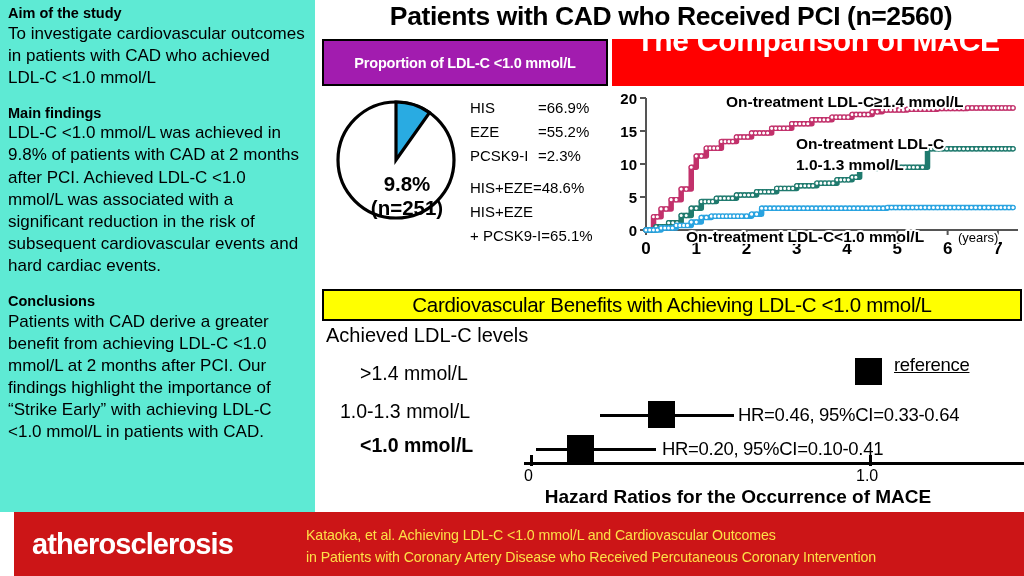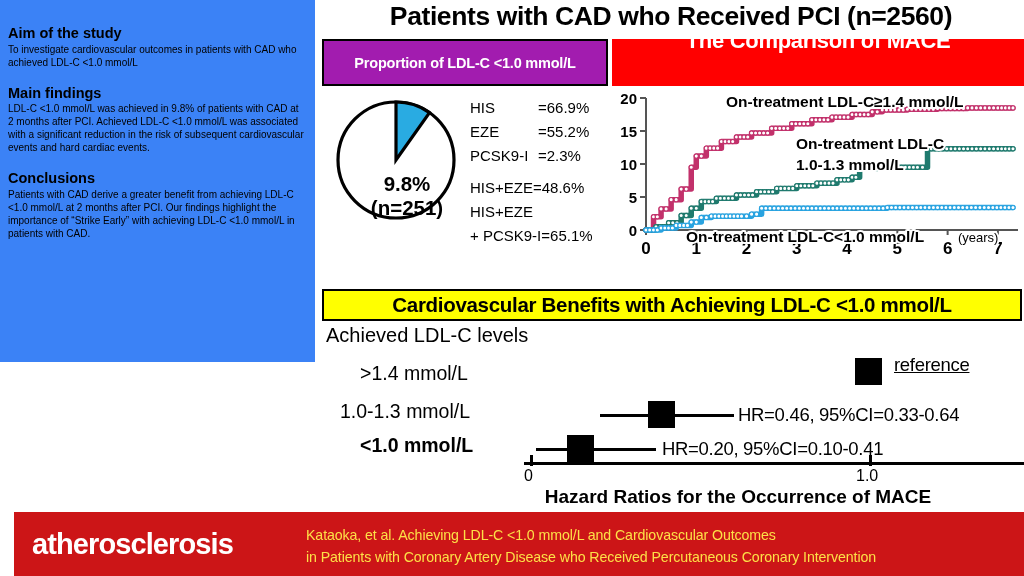--- a/index.html
+++ b/index.html
@@ -6,30 +6,30 @@
   html, body { width: 1024px; height: 576px; overflow: hidden; }
   body {
     font-family: "Liberation Sans", sans-serif;
     background: #ffffff;
     position: relative;
   }
 
   
   #sidebar {
     position: absolute; left: 0; top: 0;
-    width: 315px; height: 362px;
-    background: #3b82f6;
-    padding: 24px 10px 0 8px;
+    width: 315px; height: 512px;
+    background: #5eead4;
+    padding: 4px 10px 0 8px;
   }
   .sb-head {
     font-weight: bold; font-size: 14.5px; color: #000;
     line-height: 1.28;
   }
   .sb-body {
-    font-size: 10px; color: #000; line-height: 1.30;
+    font-size: 17px; color: #000; line-height: 1.30;
   }
   .sb-gap { height: 15px; }
 
   
   #main-title {
     position: absolute; left: 318px; top: -2px;
     width: 706px; height: 36px;
     font-size: 26.5px; font-weight: bold; color: #000;
     text-align: center; line-height: 36px;
     letter-spacing: -0.4px;
@@ -48,21 +48,21 @@
     letter-spacing: -0.2px; white-space: nowrap;
   }
   #hdr-red {
     position: absolute; left: 612px; top: 39px;
     width: 412px; height: 47px;
     background: #ff0000;
     display: flex; flex-direction: column;
     align-items: center; justify-content: center;
   }
   #hdr-red .t1 {
-    color: #fff; font-weight: bold; font-size: 22px;
+    color: #fff; font-weight: bold; font-size: 30px;
     line-height: 24px; letter-spacing: -0.3px; white-space: nowrap;
   }
   #hdr-red .t2 {
     color: #fff; font-weight: bold; font-size: 9.6px;
     line-height: 12px; letter-spacing: -0.25px; white-space: nowrap; margin-top: 31px;
   }
 
   
   #pie-panel {
     position: absolute; left: 322px; top: 90px;
@@ -105,21 +105,21 @@
   #km-svg { display: block; }
 
   
   #yellow-banner {
     position: absolute; left: 322px; top: 289px;
     width: 700px; height: 32px;
     background: #ffff00; border: 2.5px solid #000;
     display: flex; align-items: center; justify-content: center;
   }
   #yellow-banner .t {
-    font-weight: bold; font-size: 20.5px; color: #000;
+    font-weight: normal; font-size: 20.5px; color: #000;
     letter-spacing: -0.3px; white-space: nowrap;
   }
 
   
   #forest {
     position: absolute; left: 318px; top: 322px;
     width: 706px; height: 188px;
   }
   #forest-heading {
     position: absolute; left: 8px; top: 2px;

